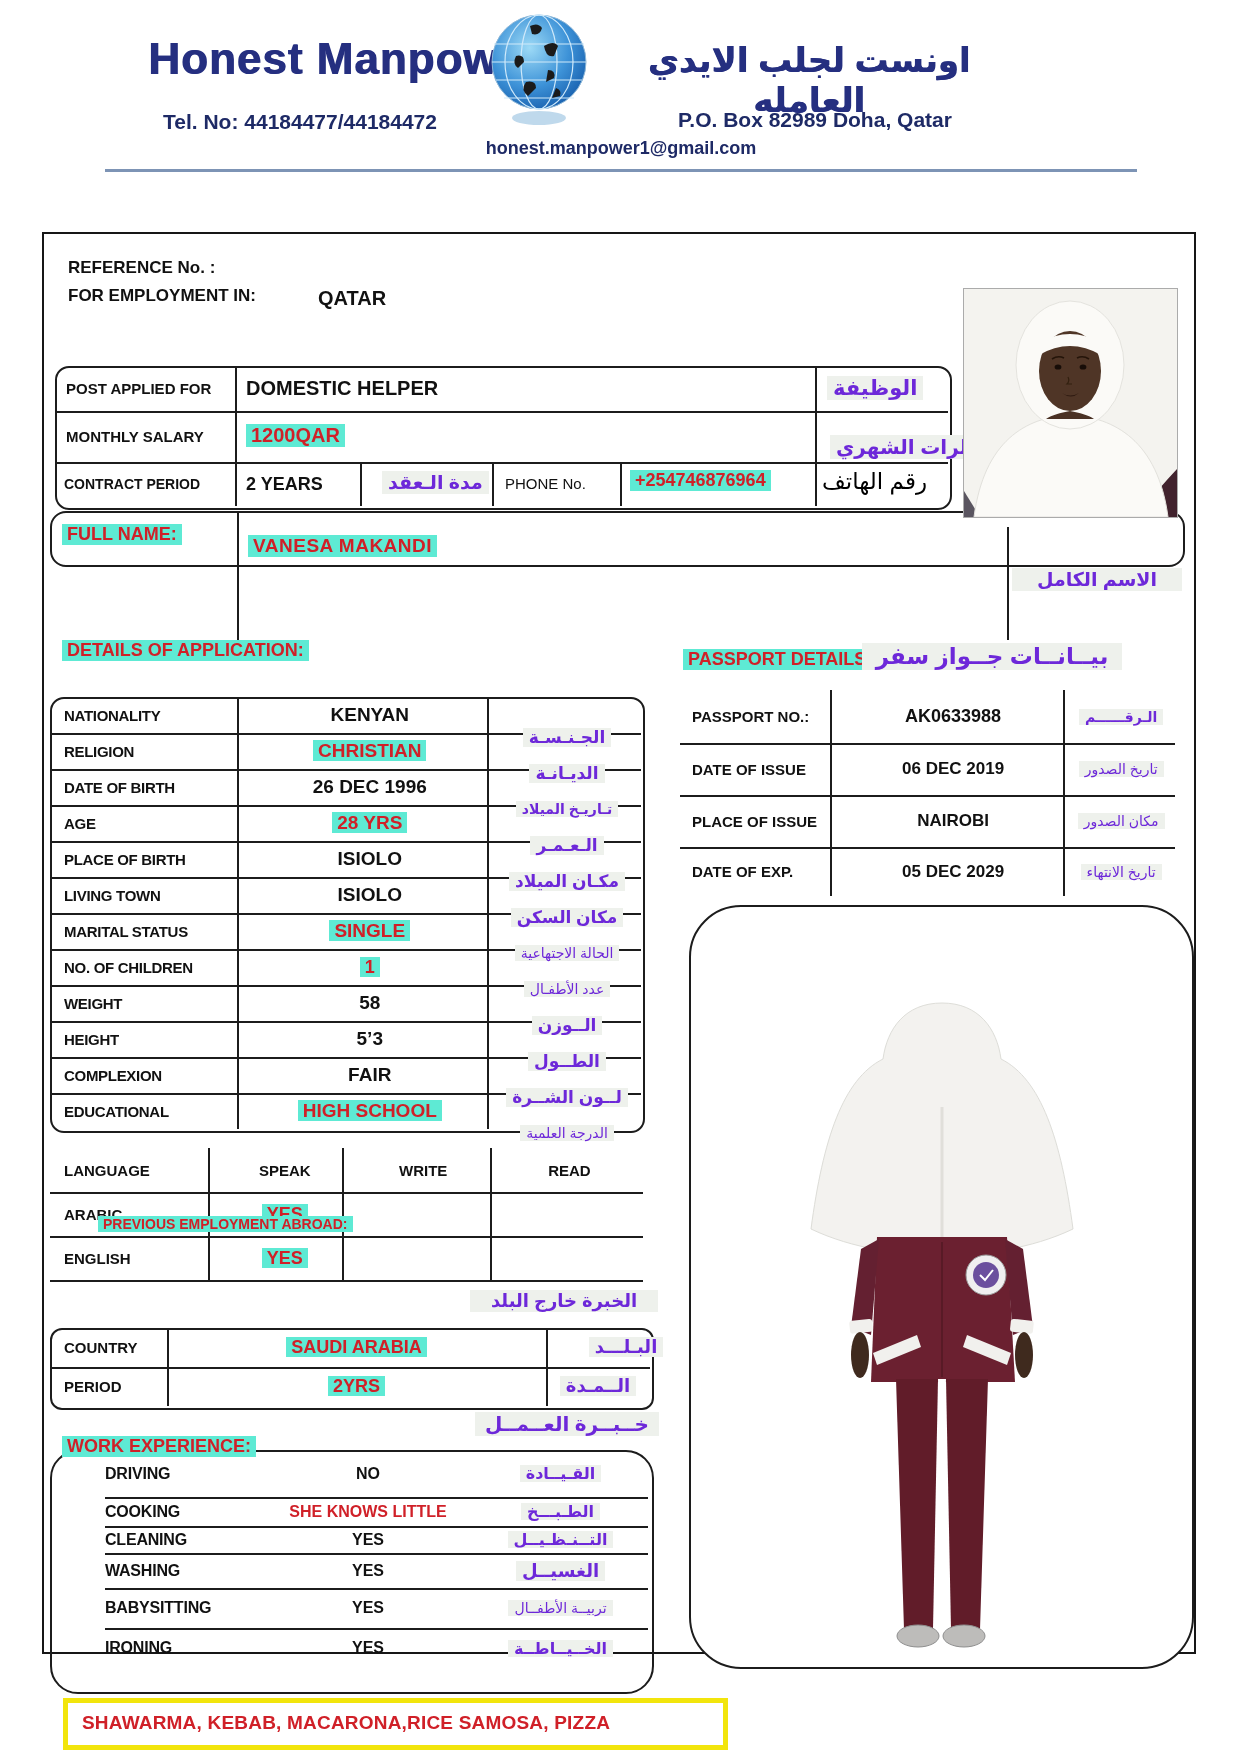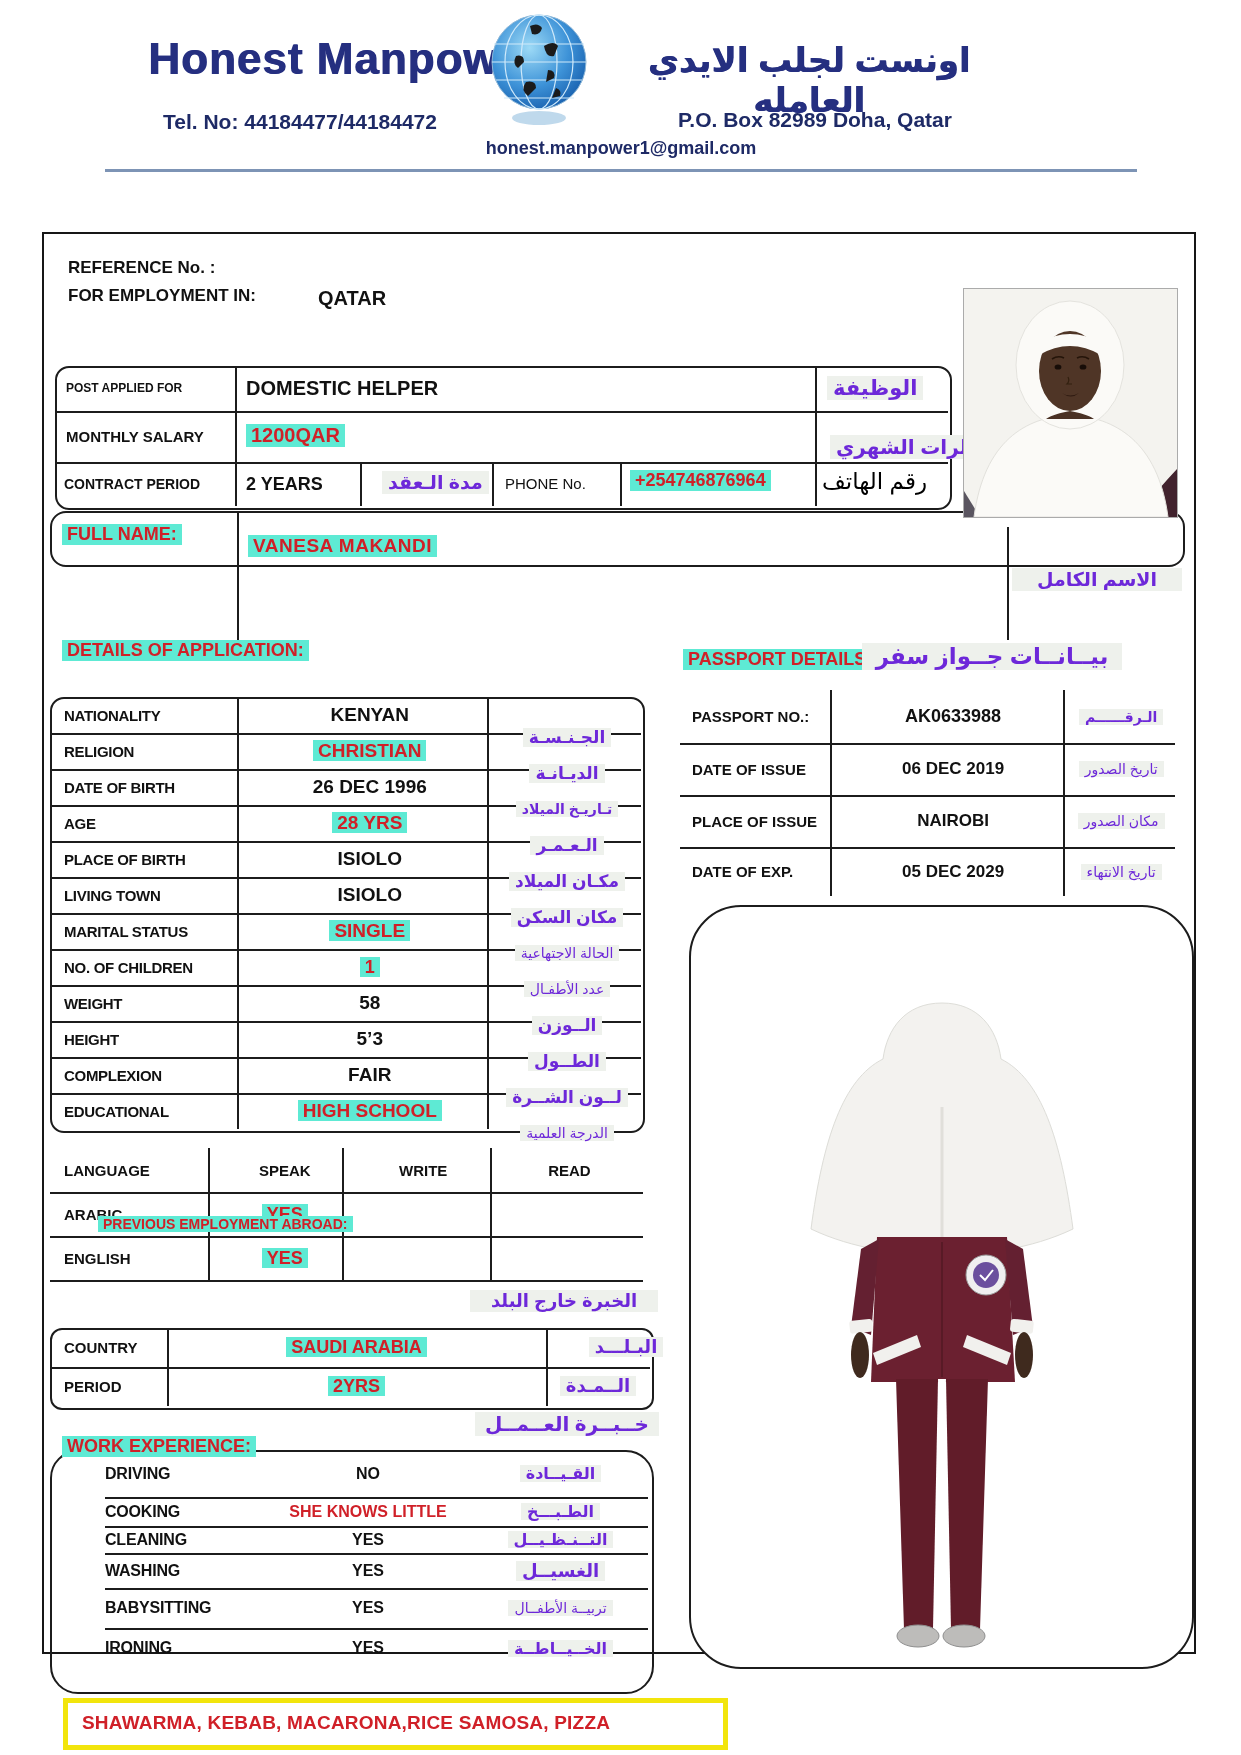--- a/index.html
+++ b/index.html
@@ -83,21 +83,21 @@
 
   <div class="box" style="left:55px;top:366px;width:893px;height:140px;"></div>
   <div class="hline" style="left:55px;top:411px;width:893px;"></div>
   <div class="hline" style="left:55px;top:462px;width:893px;"></div>
   <div class="vline" style="left:235px;top:366px;height:140px;"></div>
   <div class="vline" style="left:815px;top:366px;height:140px;"></div>
   <div class="vline" style="left:360px;top:462px;height:44px;"></div>
   <div class="vline" style="left:492px;top:462px;height:44px;"></div>
   <div class="vline" style="left:620px;top:462px;height:44px;"></div>
 
-  <span class="a b" style="left:66px;top:366px;height:45px;line-height:45px;font-size:12px;">POST APPLIED FOR</span>
+  <span class="a b" style="left:66px;top:366px;height:45px;line-height:45px;font-size:15px;">POST APPLIED FOR</span>
   <span class="a b" style="left:246px;top:366px;height:45px;line-height:45px;font-size:20px;">DOMESTIC HELPER</span>
   <span class="a grn rtl b" style="left:827px;top:376px;font-size:21px;">الوظيفة</span>
 
   <span class="a b" style="left:66px;top:411px;height:51px;line-height:51px;font-size:15px;">MONTHLY SALARY</span>
   <span class="a chip red" style="left:246px;top:424px;font-size:20px;">1200QAR</span>
   <span class="a grn rtl b" style="left:820px;top:435px;font-size:20px;margin-left:10px;">الرات الشهري</span>
 
   <span class="a b" style="left:64px;top:462px;height:44px;line-height:44px;font-size:14px;">CONTRACT PERIOD</span>
   <span class="a b" style="left:246px;top:462px;height:44px;line-height:44px;font-size:18px;">2 YEARS</span>
   <span class="a grn rtl b" style="left:382px;top:471px;font-size:19px;">مدة الـعقد</span>

